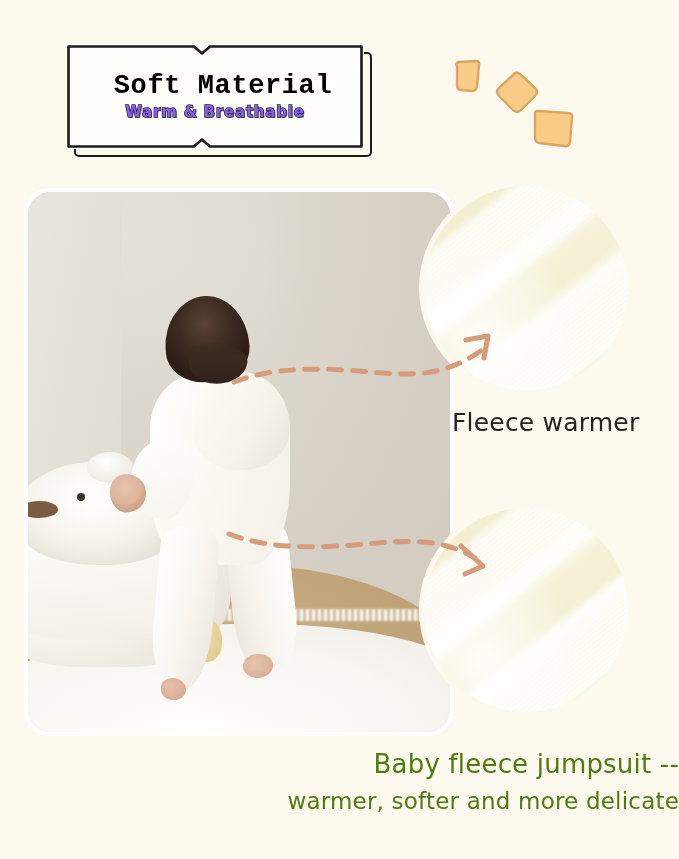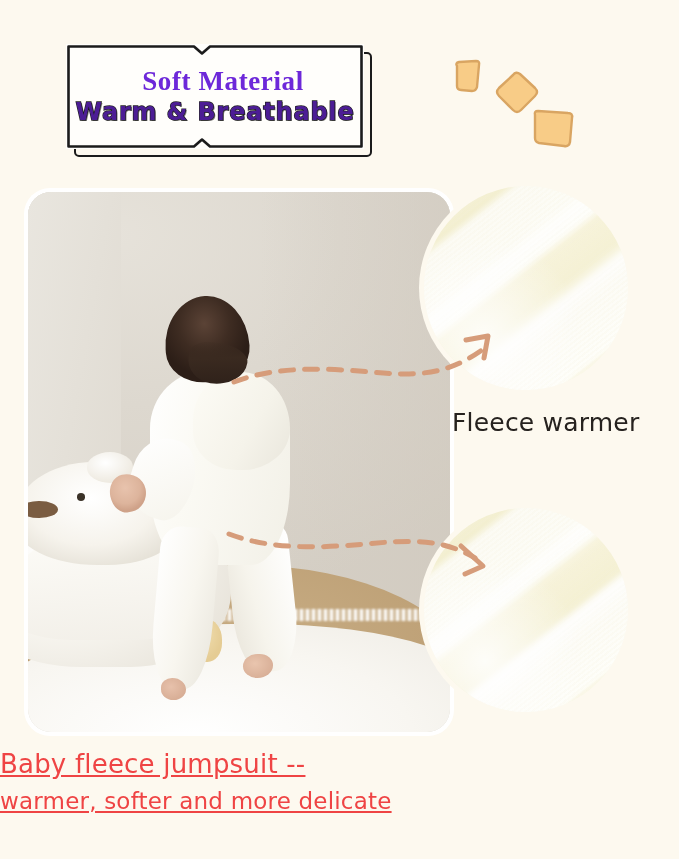--- a/index.html
+++ b/index.html
@@ -60,37 +60,37 @@
     top: 0;
     width: 298px;
     height: 105px;
     display: flex;
     flex-direction: column;
     align-items: center;
     justify-content: center;
     gap: 2px;
   }
   .badge-title {
-    font-family: Liberation Serif, serif;
+    font-family: Liberation Mono, monospace;
     font-size: 27px;
     font-weight: 700;
     letter-spacing: 0.6px;
-    color: #6d28d9;
+    color: #000000;
     line-height: 1.1;
     white-space: nowrap;
     margin-left: 16px;
   }
   .badge-sub {
     font-family: "DejaVu Sans", sans-serif;
-    font-size: 24px;
+    font-size: 15px;
     font-weight: 700;
     letter-spacing: 0.8px;
     line-height: 1.15;
     white-space: nowrap;
-    color: #4c1d95;
+    color: #8b5cf6;
     -webkit-text-stroke: 1.3px #1d1d1d;
     paint-order: stroke fill;
     text-shadow:
        1.2px 1.2px 0 rgba(30,30,30,0.55);
   }
 
   
   .decor {
     position: absolute;
   }
@@ -398,24 +398,23 @@
     font-weight: 400;
     color: #26221F;
     letter-spacing: 0.2px;
     white-space: nowrap;
   }
   .caption {
     position: absolute;
     left: 0;
     right: 0;
     top: 746px;
-    text-align: left;
+    text-align: right;
     font-family: "DejaVu Sans", sans-serif;
-    color: #ef4444;
-    text-decoration: underline;
+    color: #4d7c0f;
   }
   .caption-l1 {
     font-size: 26px;
     font-weight: 500;
     letter-spacing: 0.2px;
     line-height: 1.45;
   }
   .caption-l2 {
     font-size: 23px;
     font-weight: 400;

